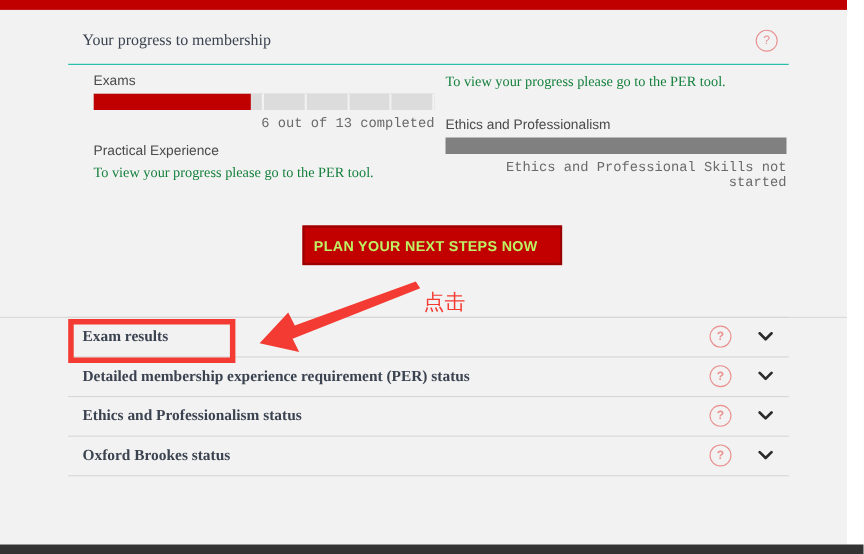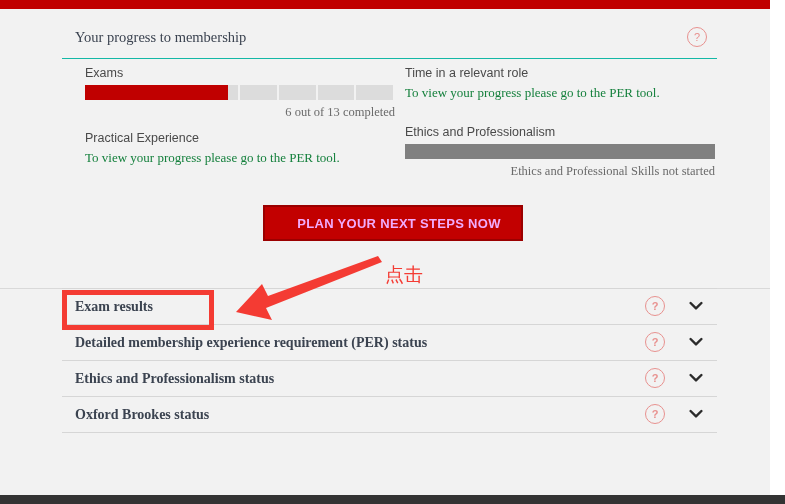--- a/index.html
+++ b/index.html
@@ -125,21 +125,21 @@
   .bar-seg:last-child { border-right: none; }
   .bar-fill {
     position: absolute;
     left: 0; top: 0;
     height: 15px;
     background: #c00000;
   }
   .bar-caption {
     text-align: right;
     width: 310px;
-    font-family: Liberation Serif, serif;
+    font-family: Liberation Mono, monospace;
     font-size: 12.5px;
     color: #6a6a6a;
     margin-top: 5px;
   }
   .bar-solid {
     width: 310px;
     height: 15px;
     background: #808080;
   }
 
@@ -148,26 +148,26 @@
     position: absolute;
     left: 0;
     top: 205px;
     width: 770px;
     text-align: center;
   }
   #cta-button {
     display: inline-block;
     background: #c20000;
     border: 2px solid #9b0000;
-    color: #f0abfc;
+    color: #bef264;
     font-family: "Liberation Sans", sans-serif;
     font-size: 13px;
     font-weight: bold;
     letter-spacing: 0.3px;
-    padding: 9px 20px 8px 32px;
+    padding: 9px 20px 8px 8px;
     cursor: pointer;
     margin-left: 16px;
   }
 
   
   #accordion {
     position: absolute;
     left: 62px;
     top: 288px;
     width: 655px;
@@ -271,21 +271,20 @@
 
         <div class="bar-caption">6 out of 13 completed</div>
 
         <div class="prog-label" style="margin-top:11px;">Practical Experience</div>
 
         <div class="prog-sub">To view your progress please go to the PER tool.</div>
       </div>
 
       <div class="prog-col" id="col-right">
 
-        <div class="prog-label">Time in a relevant role</div>
 
         <div class="prog-sub">To view your progress please go to the PER tool.</div>
 
         <div class="prog-label" style="margin-top:24px;">Ethics and Professionalism</div>
 
         <div class="bar-solid"></div>
 
         <div class="bar-caption">Ethics and Professional Skills not started</div>
       </div>
     </div>

